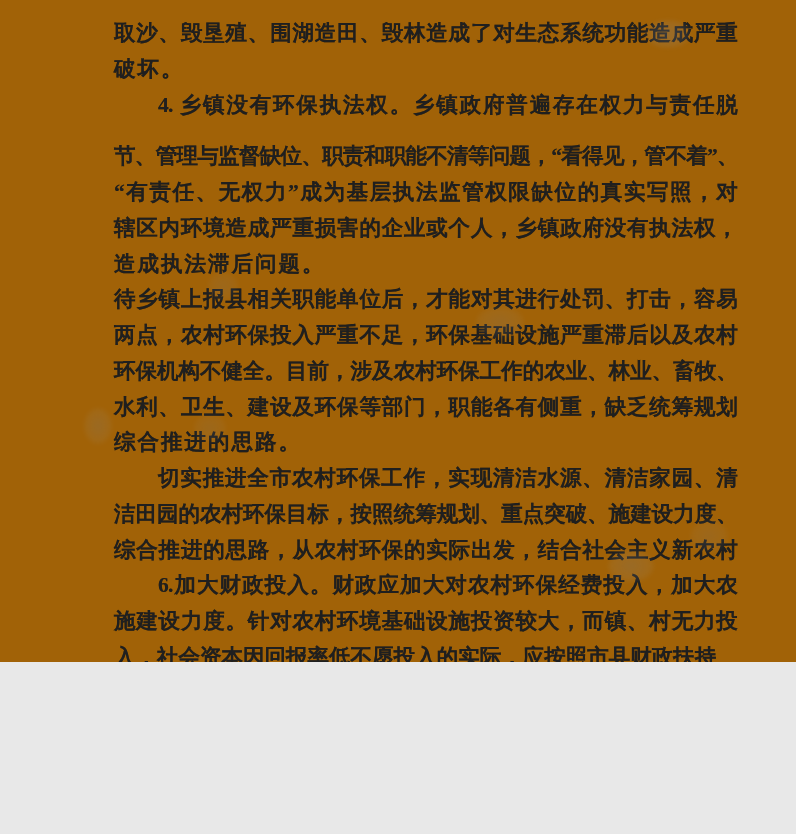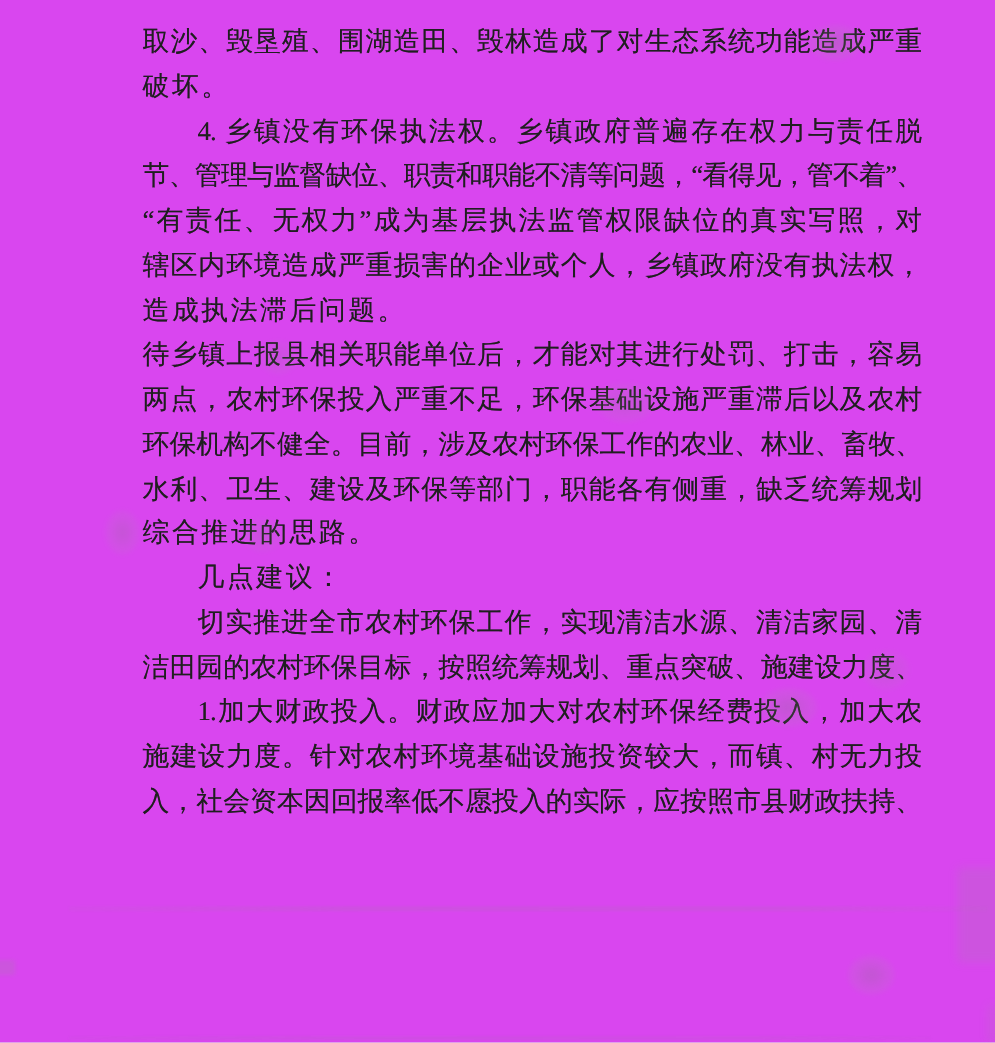--- a/index.html
+++ b/index.html
@@ -1,22 +1,23 @@
 <!DOCTYPE html>
 <html><head>
 <meta charset="utf-8">
 <style>
   html,body{margin:0;padding:0;background:#e8e8e8;}
   .page{
     position:relative;
-    width:796px;height:834px;
-    background:#d946ef;
+    width:796px;height:662px;
+    background:#a16207;
     overflow:hidden;
     font-family:"Liberation Serif","DejaVu Serif",serif;
     color:#1f1f1f;
+    font-weight:bold;
   }
   .textblock{
     position:absolute;
     left:114px;top:16px;
     width:623px;
   }
   .line{
     height:35.75px;
     line-height:35.75px;
     font-size:21.5px;
@@ -25,21 +26,21 @@
     text-shadow:0 0 0.5px rgba(20,20,20,0.55);
   }
   
   .j{
     white-space:normal;
     text-align:justify;
     text-align-last:justify;
     text-justify:inter-character;
   }
   
-  .jx{ letter-spacing:-1.6px; }
+  .jx{ letter-spacing:-1.6px;margin-top:16px; }
   
   .e{ letter-spacing:2px; }
   
   .ind{ text-indent:44px; }
 
   
   .smudge{
     position:absolute;
     background:radial-gradient(ellipse at center, rgba(130,130,130,0.55) 0%, rgba(160,160,160,0.25) 55%, rgba(200,200,200,0) 100%);
     border-radius:50%;
@@ -83,24 +84,24 @@
     <div class="line j ind">4. 乡镇没有环保执法权。乡镇政府普遍存在权力与责任脱</div>
     <div class="line j jx">节、管理与监督缺位、职责和职能不清等问题，“看得见，管不着”、</div>
     <div class="line j">“有责任、无权力”成为基层执法监管权限缺位的真实写照，对</div>
     <div class="line j">辖区内环境造成严重损害的企业或个人，乡镇政府没有执法权，</div>
     <div class="line e">造成执法滞后问题。</div>
     <div class="line j">待乡镇上报县相关职能单位后，才能对其进行处罚、打击，容易</div>
     <div class="line j">两点，农村环保投入严重不足，环保基础设施严重滞后以及农村</div>
     <div class="line j">环保机构不健全。目前，涉及农村环保工作的农业、林业、畜牧、</div>
     <div class="line j">水利、卫生、建设及环保等部门，职能各有侧重，缺乏统筹规划</div>
     <div class="line e">综合推进的思路。</div>
-    <div class="line e ind">几点建议：</div>
     <div class="line j ind">切实推进全市农村环保工作，实现清洁水源、清洁家园、清</div>
     <div class="line j">洁田园的农村环保目标，按照统筹规划、重点突破、施建设力度、</div>
-    <div class="line j ind">1.加大财政投入。财政应加大对农村环保经费投入，加大农</div>
+    <div class="line j">综合推进的思路，从农村环保的实际出发，结合社会主义新农村</div>
+    <div class="line j ind">6.加大财政投入。财政应加大对农村环保经费投入，加大农</div>
     <div class="line j">施建设力度。针对农村环境基础设施投资较大，而镇、村无力投</div>
     <div class="line j">入，社会资本因回报率低不愿投入的实际，应按照市县财政扶持、</div>
   </div>
 
   <div class="smudge sm1"></div>
   <div class="smudge sm2"></div>
   <div class="smudge sm3"></div>
   <div class="smudge sm4"></div>
   <div class="smudge sm5"></div>
   <div class="smudge sm6"></div>

